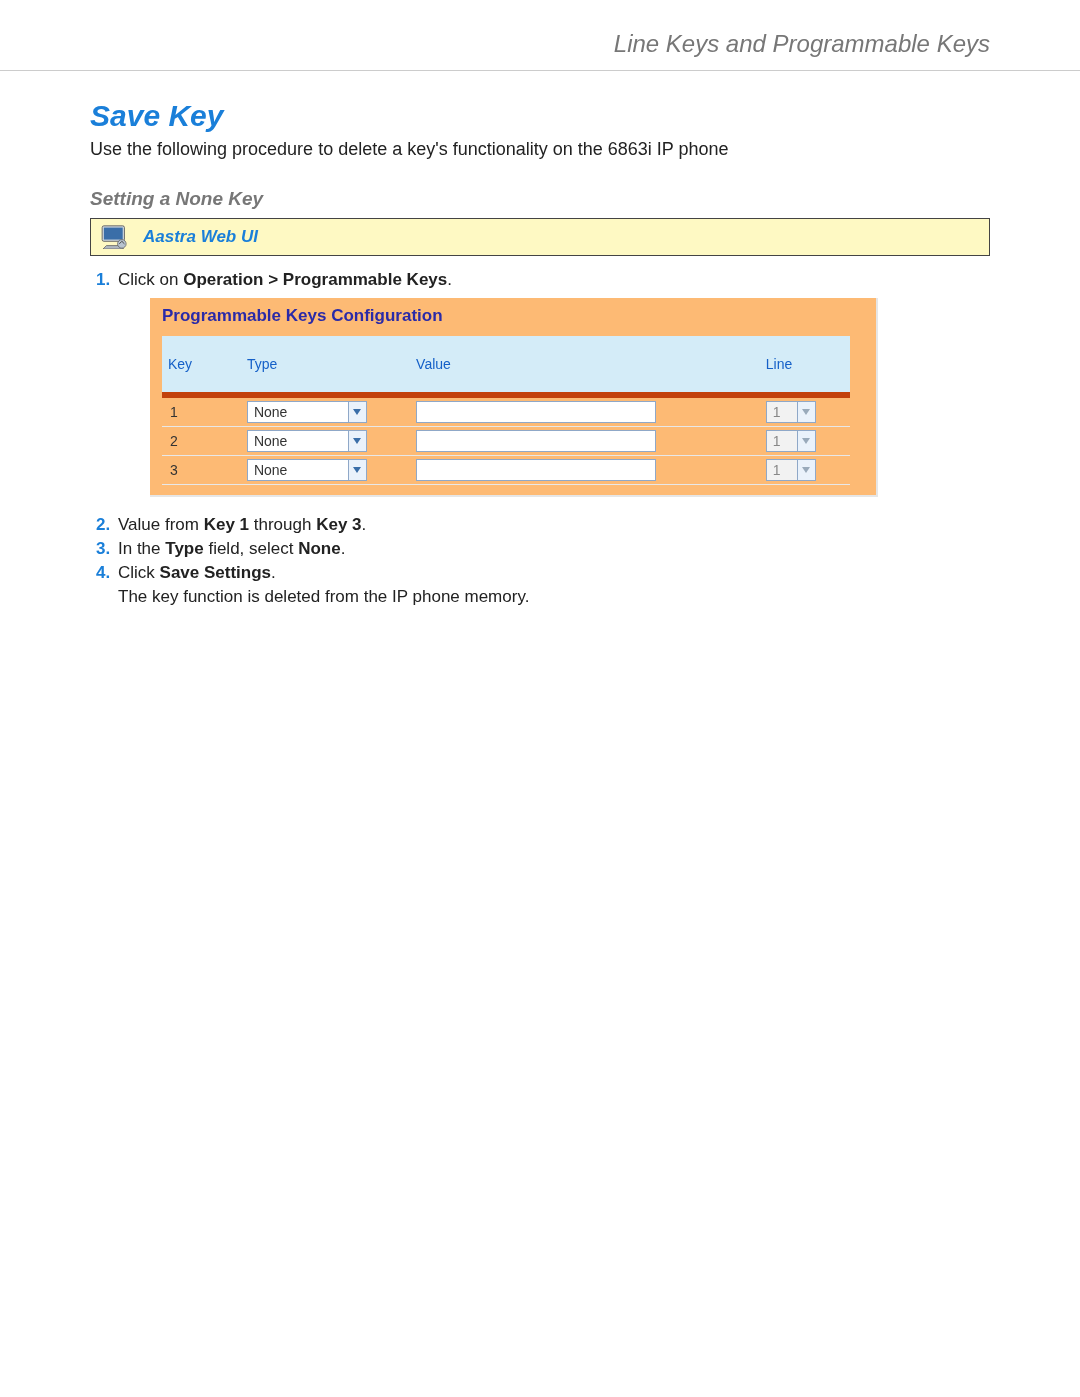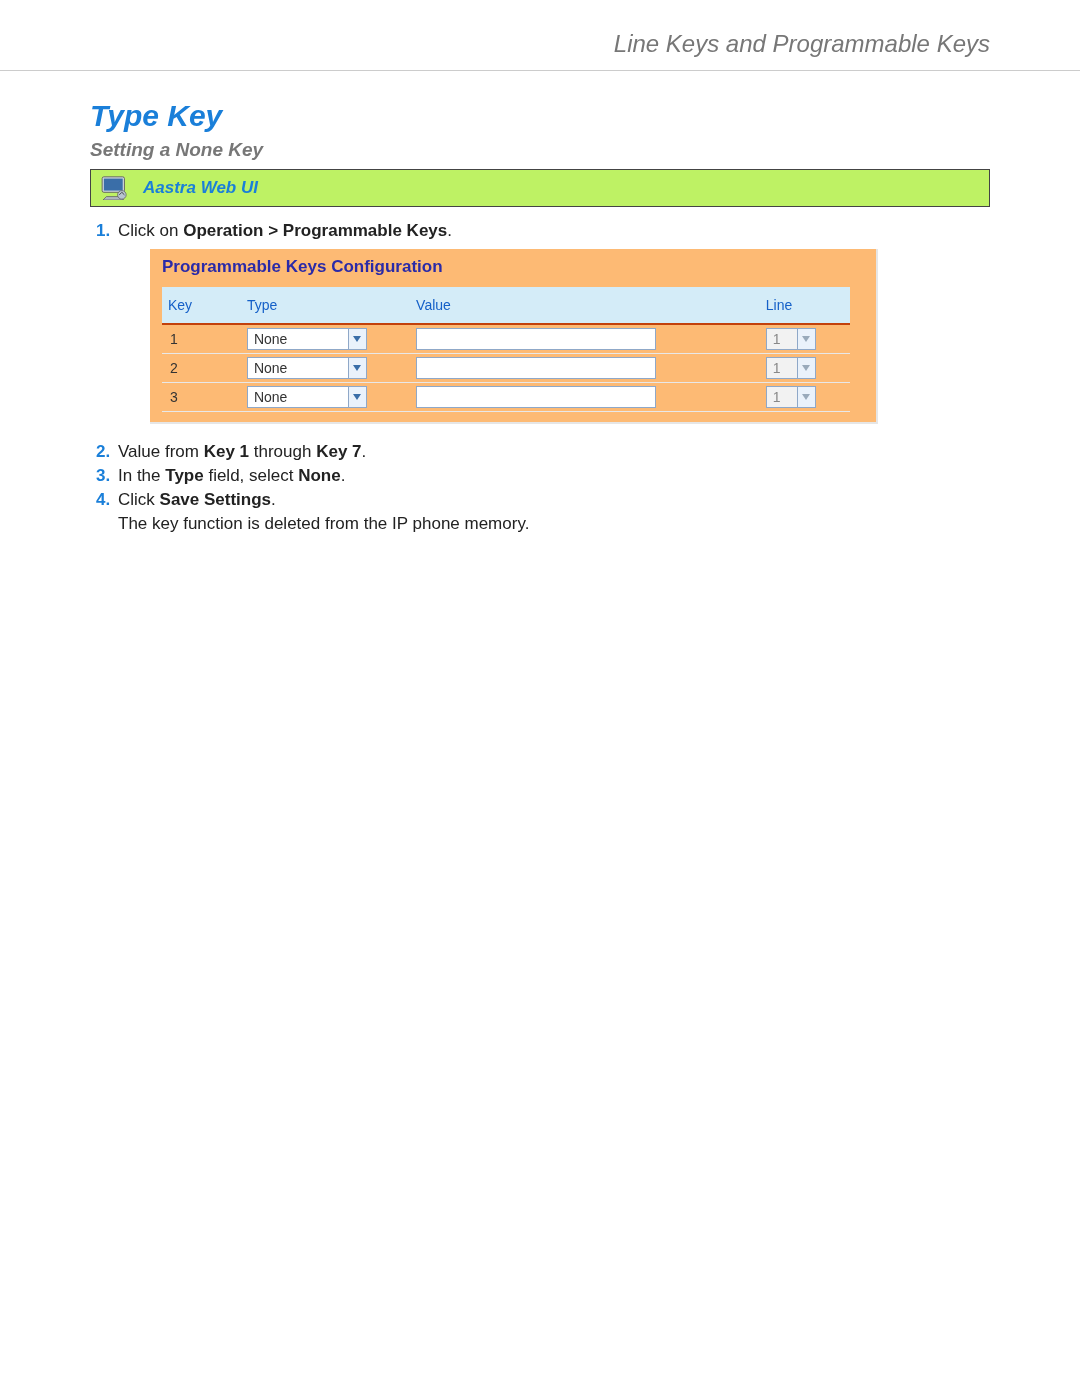--- a/index.html
+++ b/index.html
@@ -35,21 +35,21 @@
   }
   .h2 {
     color: #777;
     font-style: italic;
     font-weight: 700;
     font-size: 19px;
     margin-bottom: 8px;
   }
   .ui-box {
     border: 1px solid #444;
-    background: #bef264;
+    background: #fef9c3;
     display: flex;
     align-items: center;
     padding: 6px 10px;
     margin-bottom: 14px;
   }
   .monitor-icon {
     width: 28px;
     height: 24px;
     margin-right: 14px;
     flex: 0 0 auto;
@@ -102,22 +102,22 @@
     margin-left: 12px;
     border-collapse: collapse;
     font-family: Arial, sans-serif;
     font-size: 14px;
   }
   .config-table th {
     background: #d4ecf8;
     color: #1560c8;
     font-weight: 400;
     text-align: left;
-    padding: 10px 6px;
-    border-bottom: 2px solid #c2410c;
+    padding: 20px 6px;
+    border-bottom: 6px solid #c2410c;
   }
   .config-table td {
     padding: 3px 6px;
     color: #333;
     vertical-align: middle;
     border-bottom: 1px solid #e8e8e8;
   }
   .config-table td.keycol { width: 70px; padding-left: 8px; }
   .config-table td.typecol { width: 150px; }
   .config-table td.valcol { width: 310px; }
@@ -172,21 +172,22 @@
     color: #777;
   }
 </style>
 </head>
 <body>
 
 <div class="page">
   <div class="header-right">Line Keys and Programmable Keys</div>
   <hr class="hr">
 
-  <div class="h1">Type Key</div>
+  <div class="h1">Save Key</div>
+  <div class="intro">Use the following procedure to delete a key's functionality on the 6863i IP phone</div>
 
   <div class="h2">Setting a None Key</div>
 
   <div class="ui-box">
     <span class="monitor-icon">
       <svg viewBox="0 0 32 28" width="28" height="24">
         <rect x="1" y="1" width="26" height="18" rx="2" fill="#cfd8e0" stroke="#555" stroke-width="1"></rect>
         <rect x="3" y="3" width="22" height="14" fill="#3a6ea8"></rect>
         <path d="M6 24 L22 24 L26 28 L2 28 Z" fill="#b0b8c0" stroke="#555" stroke-width="0.8"></path>
         <circle cx="24" cy="22" r="5" fill="#b8c4d0" stroke="#555" stroke-width="0.8"></circle>
@@ -296,21 +297,21 @@
           </td>
         </tr>
       </tbody>
     </table>
   </div>
 
   <ol class="steps">
     <li>
       <span class="step-num">2.</span>
       <span class="step-text">
-        <span>Value from </span><span class="b">Key 1</span><span> through </span><span class="b">Key 7</span><span>.</span>
+        <span>Value from </span><span class="b">Key 1</span><span> through </span><span class="b">Key 3</span><span>.</span>
       </span>
     </li>
     <li>
       <span class="step-num">3.</span>
       <span class="step-text">
         <span>In the </span><span class="b">Type</span><span> field, select </span><span class="b">None</span><span>.</span>
       </span>
     </li>
     <li>
       <span class="step-num">4.</span>

